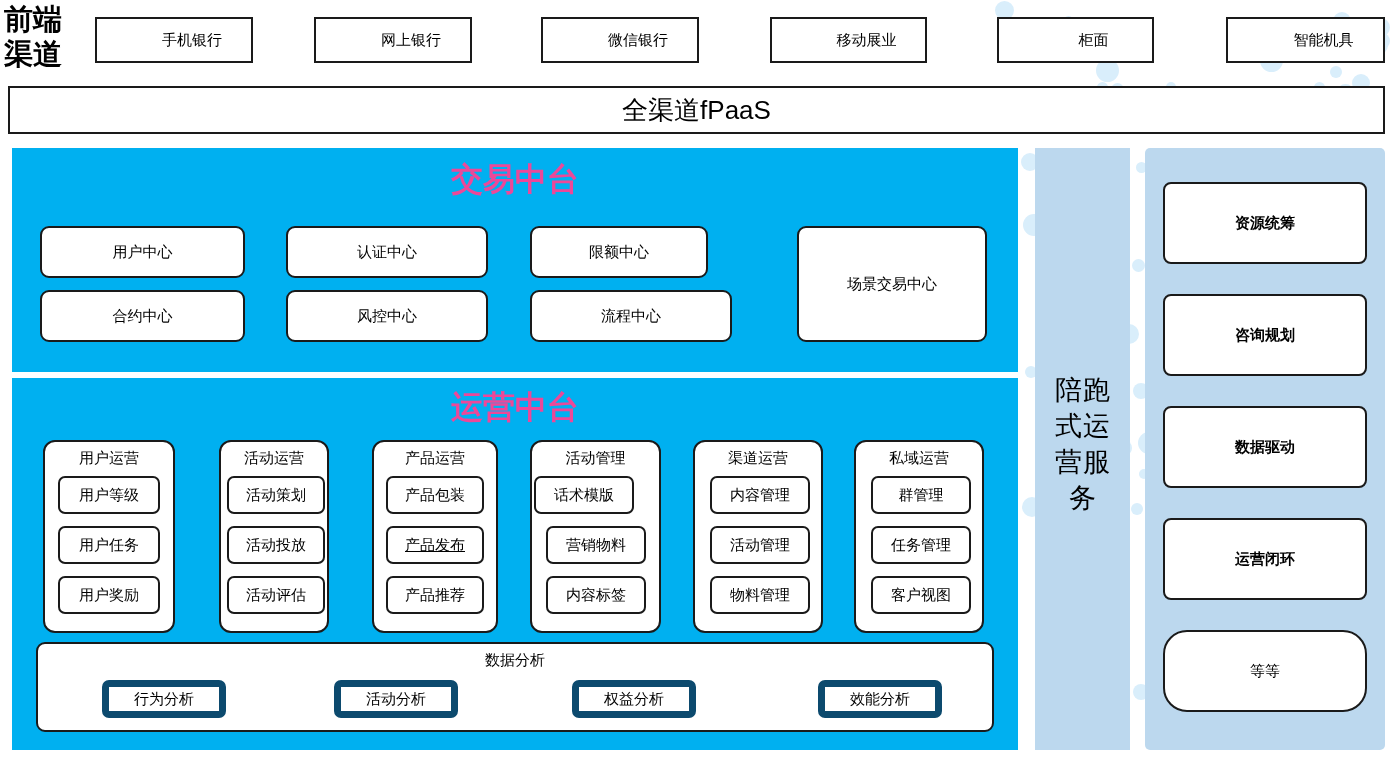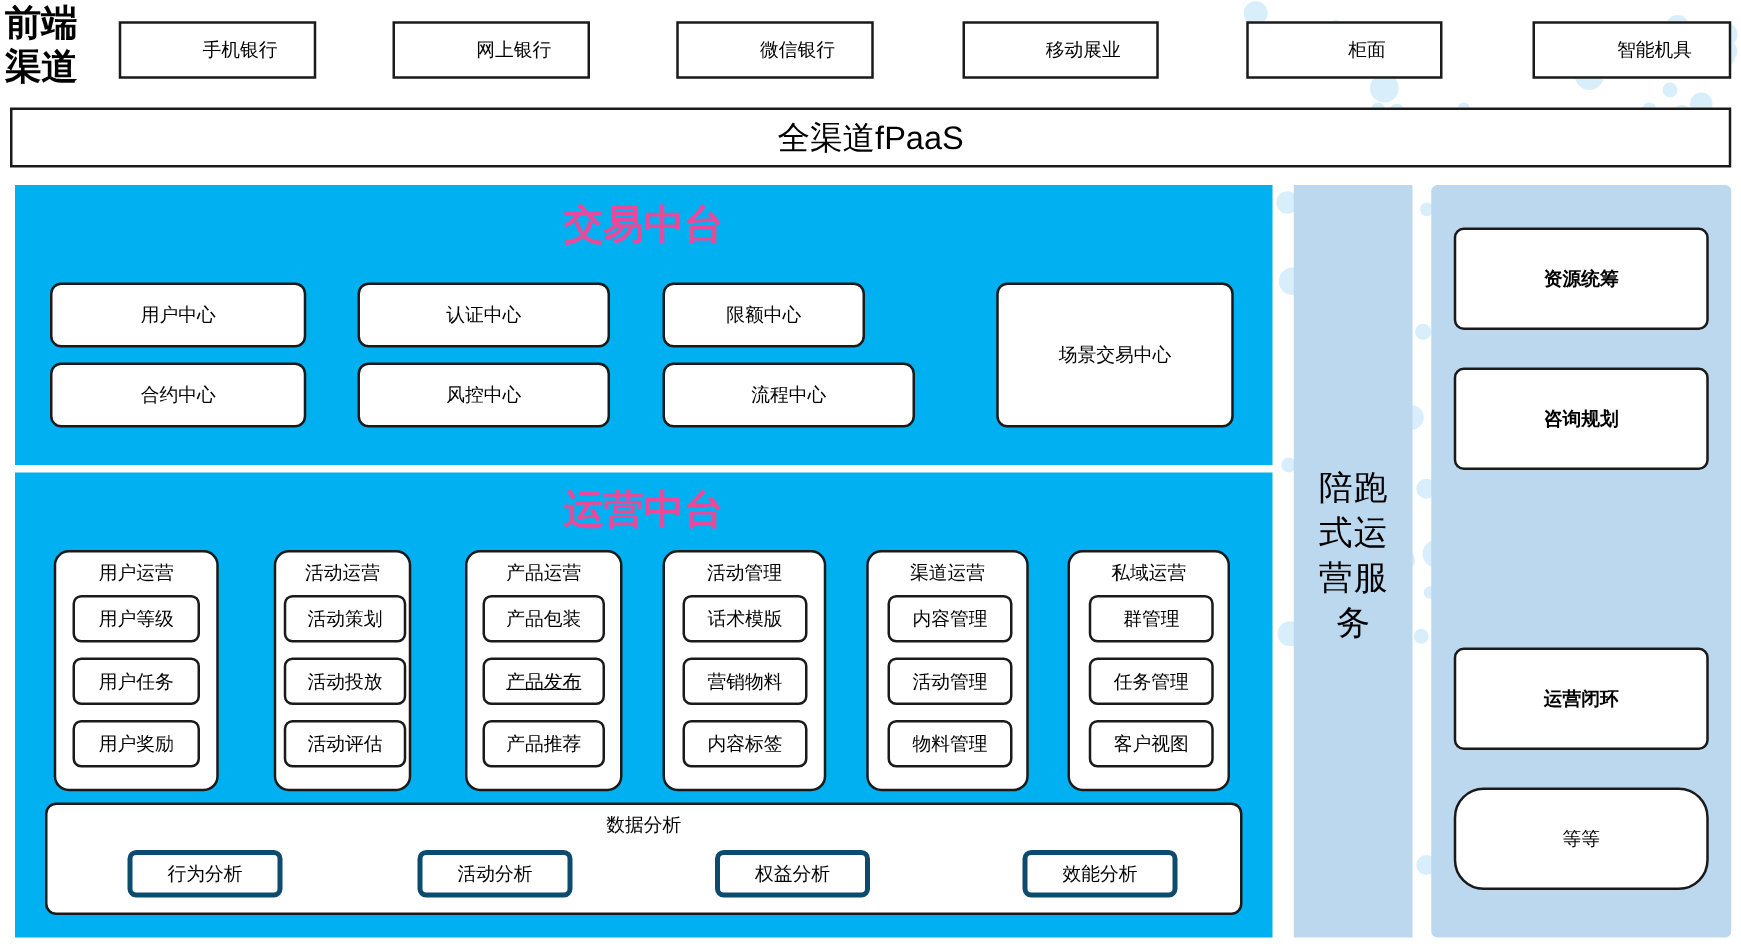--- a/index.html
+++ b/index.html
@@ -102,21 +102,21 @@
     position:absolute;left:36px;top:642px;width:958px;height:90px;
     background:#ffffff;border:2px solid #1a1a1a;border-radius:9px;
     box-sizing:border-box;z-index:3;
   }
   #da-title{
     position:absolute;left:0;top:7px;width:100%;text-align:center;
     font-size:15px;color:#000;
   }
   .da-item{
     position:absolute;top:36px;height:38px;width:124px;
-    background:#fff;border:4px solid #0c4a6e;border-radius:7px;
+    background:#fff;border:7px solid #0c4a6e;border-radius:7px;
     box-sizing:border-box;display:flex;align-items:center;justify-content:center;
     font-size:15px;color:#000;
   }
 
   
   .lblue{
     position:absolute;background:#bcd8ee;box-sizing:border-box;z-index:2;
   }
   #service-col{left:1035px;top:148px;width:95px;height:602px;}
   #service-col-label{
@@ -286,21 +286,21 @@
 
   <div class="cyan" id="trade-panel"></div>
   <div class="panel-title" id="trade-title" style="left:12px;width:1006px;">交易中台</div>
 
   <div class="wbox rounded trade-box" style="left:40px;top:226px;width:205px;">
     <span>用户中心</span>
   </div>
   <div class="wbox rounded trade-box" style="left:286px;top:226px;width:202px;">
     <span>认证中心</span>
   </div>
-  <div class="wbox rounded trade-box" style="left:530px;top:226px;width:162px;">
+  <div class="wbox rounded trade-box" style="left:530px;top:226px;width:178px;">
     <span>限额中心</span>
   </div>
   <div class="wbox rounded trade-box" style="left:40px;top:290px;width:205px;">
     <span>合约中心</span>
   </div>
   <div class="wbox rounded trade-box" style="left:286px;top:290px;width:202px;">
     <span>风控中心</span>
   </div>
   <div class="wbox rounded trade-box" style="left:530px;top:290px;width:202px;">
     <span>流程中心</span>
@@ -328,21 +328,21 @@
 
   <div class="ops-col" style="left:372px;top:440px;width:126px;height:193px;">
     <div class="ops-col-title">产品运营</div>
     <div class="ops-item" style="left:12px;top:34px;width:98px;">产品包装</div>
     <div class="ops-item" style="left:12px;top:84px;width:98px;text-decoration:underline;">产品发布</div>
     <div class="ops-item" style="left:12px;top:134px;width:98px;">产品推荐</div>
   </div>
 
   <div class="ops-col" style="left:530px;top:440px;width:131px;height:193px;">
     <div class="ops-col-title">活动管理</div>
-    <div class="ops-item" style="left:14px;top:34px;width:100px;">话术模版</div>
+    <div class="ops-item" style="left:2px;top:34px;width:100px;">话术模版</div>
     <div class="ops-item" style="left:14px;top:84px;width:100px;">营销物料</div>
     <div class="ops-item" style="left:14px;top:134px;width:100px;">内容标签</div>
   </div>
 
   <div class="ops-col" style="left:693px;top:440px;width:130px;height:193px;">
     <div class="ops-col-title">渠道运营</div>
     <div class="ops-item" style="left:15px;top:34px;width:100px;">内容管理</div>
     <div class="ops-item" style="left:15px;top:84px;width:100px;">活动管理</div>
     <div class="ops-item" style="left:15px;top:134px;width:100px;">物料管理</div>
   </div>
@@ -366,16 +366,17 @@
   <div id="service-col-label">
     <div>陪跑</div>
     <div>式运</div>
     <div>营服</div>
     <div>务</div>
   </div>
 
   <div class="lblue" id="right-col"></div>
   <div class="right-box" style="top:182px;">资源统筹</div>
   <div class="right-box" style="top:294px;">咨询规划</div>
+  <div class="right-box" style="top:406px;">数据驱动</div>
   <div class="right-box" style="top:518px;">运营闭环</div>
   <div class="right-box plain" style="top:630px;">等等</div>
 
 </div>
 
 </body></html>

